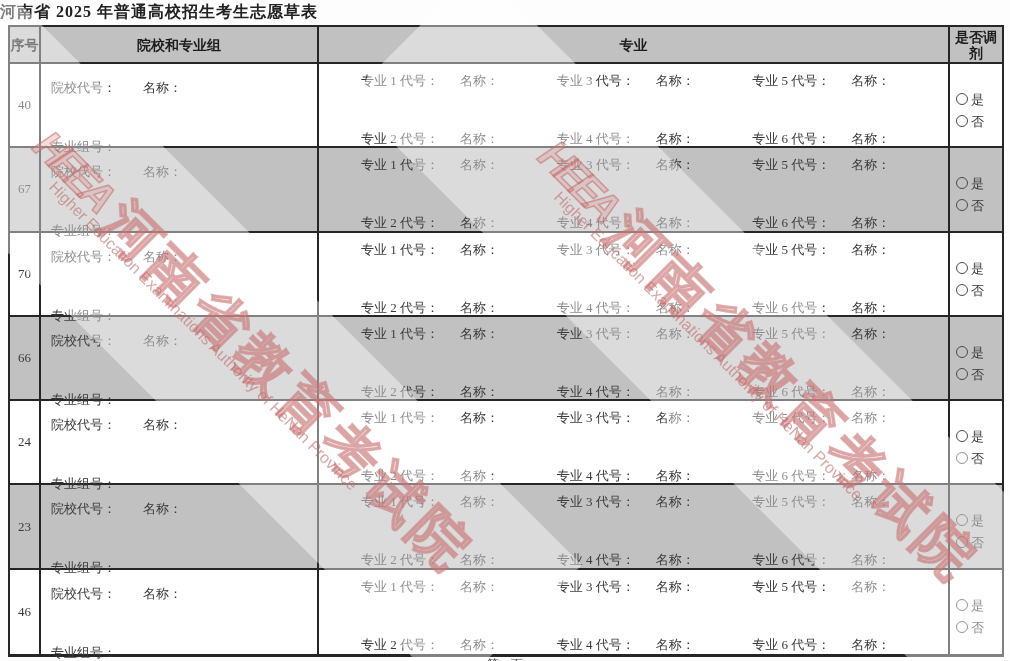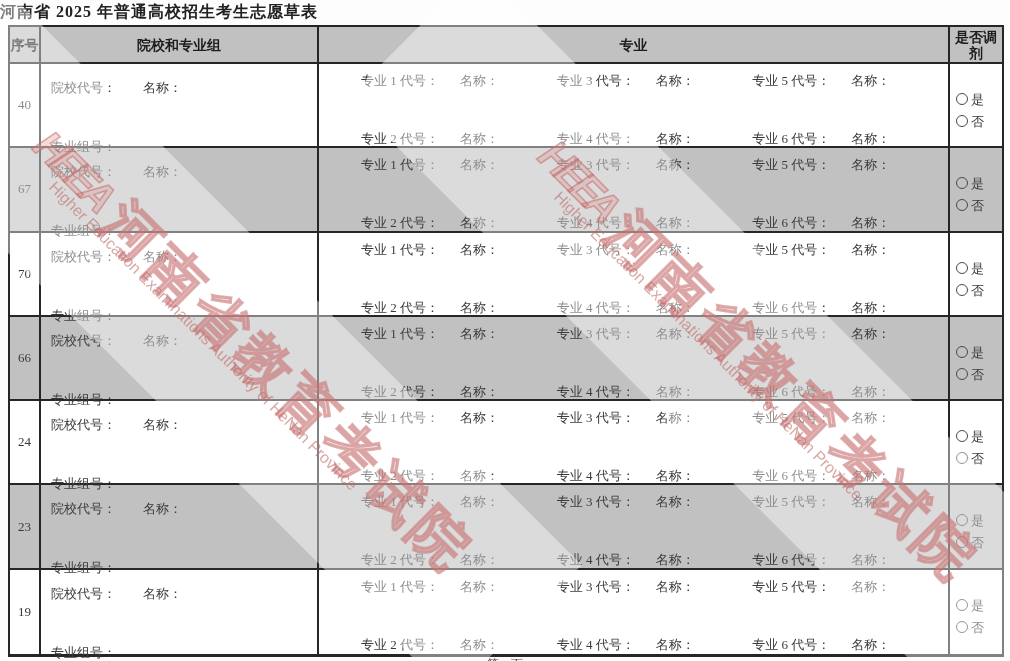--- a/index.html
+++ b/index.html
@@ -248,21 +248,21 @@
     <div class="c c-adjust">
       <div class="opt opt-yes">
         <span class="radio"></span><span>是</span>
       </div>
       <div class="opt opt-no">
         <span class="radio"></span><span>否</span>
       </div>
     </div>
   </div>
         <div class="trow drow">
-    <div class="c c-seq">19</div>
+    <div class="c c-seq">46</div>
     <div class="c c-school">
       <div class="line l1">
         <span>院校代号：</span><span class="gap-name">名称：</span>
       </div>
       <div class="line l2">
         <span>专业组号：</span>
       </div>
     </div>
     <div class="c c-major">
       <div class="mline m1">

